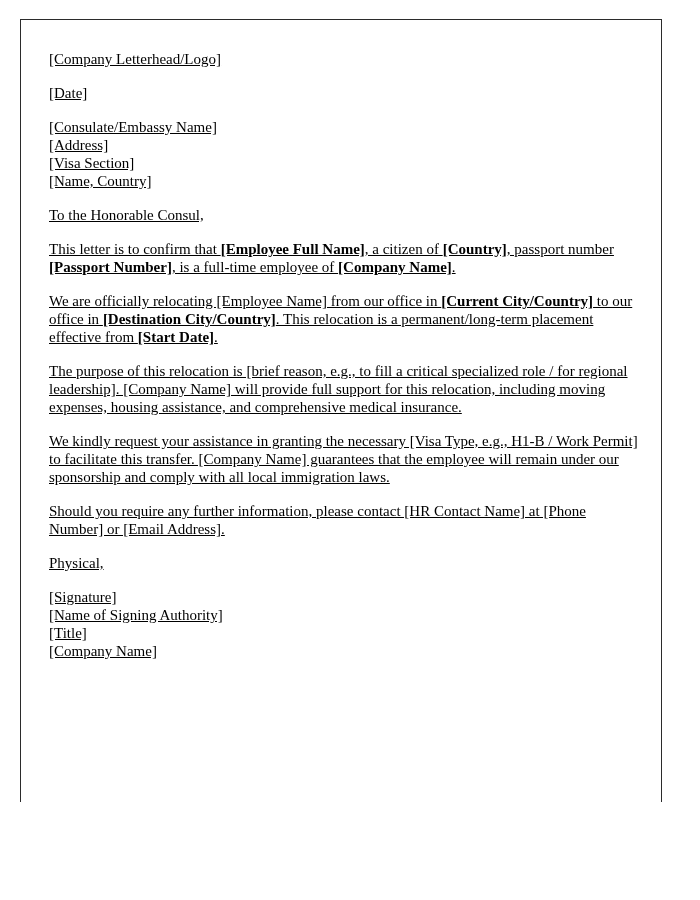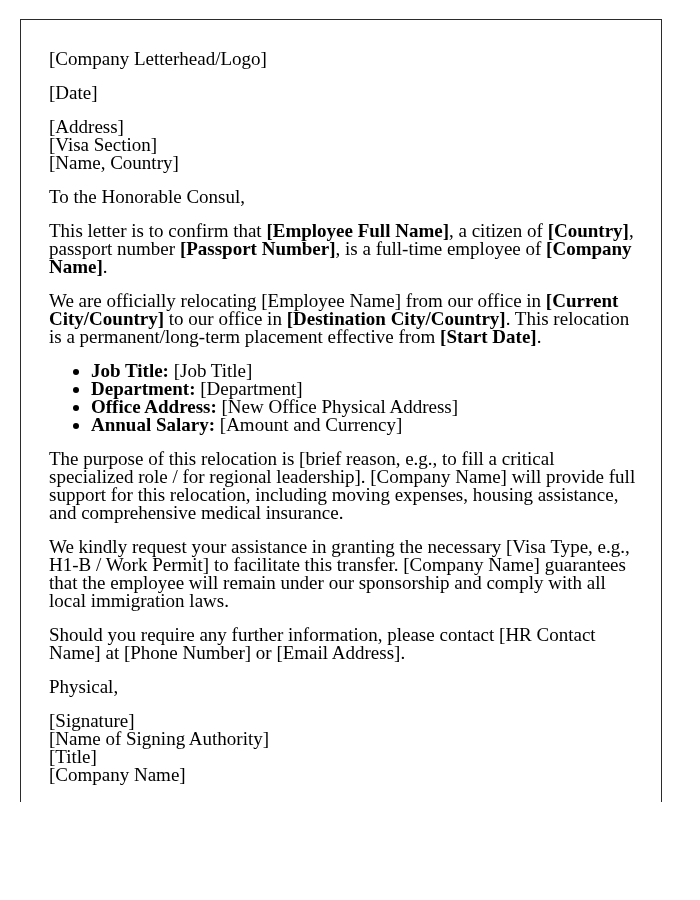--- a/index.html
+++ b/index.html
@@ -20,22 +20,23 @@
     left: 20px;
     top: 19px;
     width: 642px;
     height: 783px;
     box-sizing: border-box;
     border: 1px solid #2b2b2b;
     border-bottom: none;
     padding: 30px 22px 0 28px;
     overflow: hidden;
     background: #ffffff;
-    font-size: 19px;
+    font-size: 15px;
     line-height: 18px;
+    text-decoration: underline;
   }
   .doc p {
     margin: 16px 0;
   }
   .doc p:first-child {
     margin-top: 0;
   }
   .bold {
     font-weight: bold;
   }
@@ -55,39 +56,34 @@
 </head>
 <body>
 
 <div class="doc">
 
   <p>[Company Letterhead/Logo]</p>
 
   <p>[Date]</p>
 
   <p class="lines">
+    <span class="line">[Consulate/Embassy Name]</span>
     <span class="line">[Address]</span>
     <span class="line">[Visa Section]</span>
     <span class="line">[Name, Country]</span>
   </p>
 
 
   <p>To the Honorable Consul,</p>
 
   <p><span>This letter is to confirm that </span><b>[Employee Full Name]</b><span>, a citizen of </span><b>[Country]</b><span>, passport number </span><b>[Passport Number]</b><span>, is a full-time employee of </span><b>[Company Name]</b><span>.</span></p>
 
   <p><span>We are officially relocating [Employee Name] from our office in </span><b>[Current City/Country]</b><span> to our office in </span><b>[Destination City/Country]</b><span>. This relocation is a permanent/long-term placement effective from </span><b>[Start Date]</b><span>.</span></p>
 
 
-  <ul class="details">
-    <li><b>Job Title:</b><span> [Job Title]</span></li>
-    <li><b>Department:</b><span> [Department]</span></li>
-    <li><b>Office Address:</b><span> [New Office Physical Address]</span></li>
-    <li><b>Annual Salary:</b><span> [Amount and Currency]</span></li>
-  </ul>
 
   <p>The purpose of this relocation is [brief reason, e.g., to fill a critical specialized role / for regional leadership]. [Company Name] will provide full support for this relocation, including moving expenses, housing assistance, and comprehensive medical insurance.</p>
 
   <p>We kindly request your assistance in granting the necessary [Visa Type, e.g., H1-B / Work Permit] to facilitate this transfer. [Company Name] guarantees that the employee will remain under our sponsorship and comply with all local immigration laws.</p>
 
   <p>Should you require any further information, please contact [HR Contact Name] at [Phone Number] or [Email Address].</p>
 
   <p>Physical,</p>
 
   <p class="lines">

